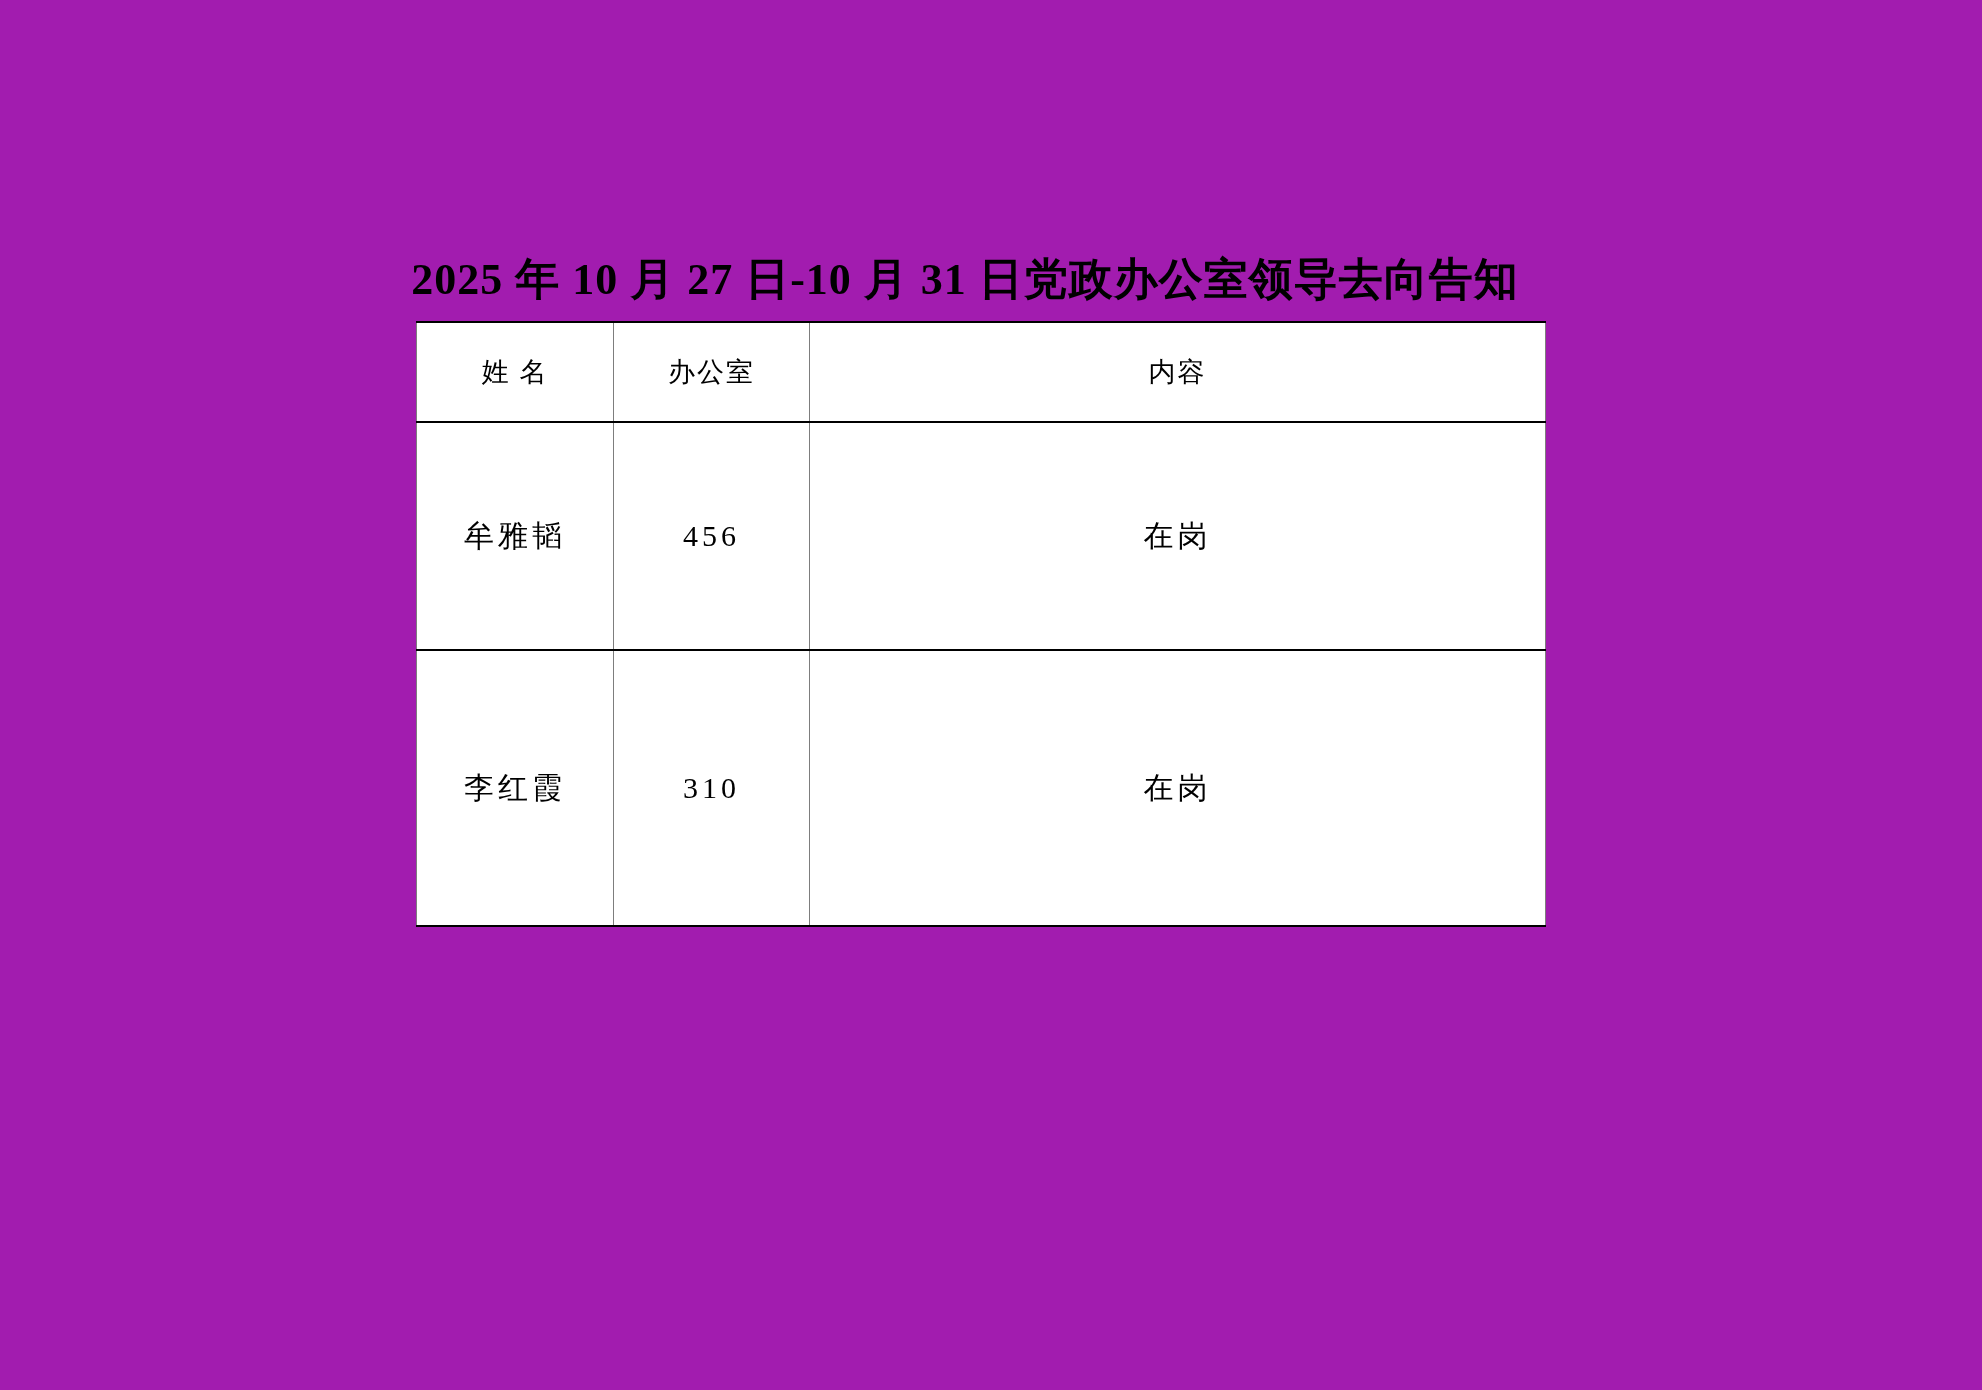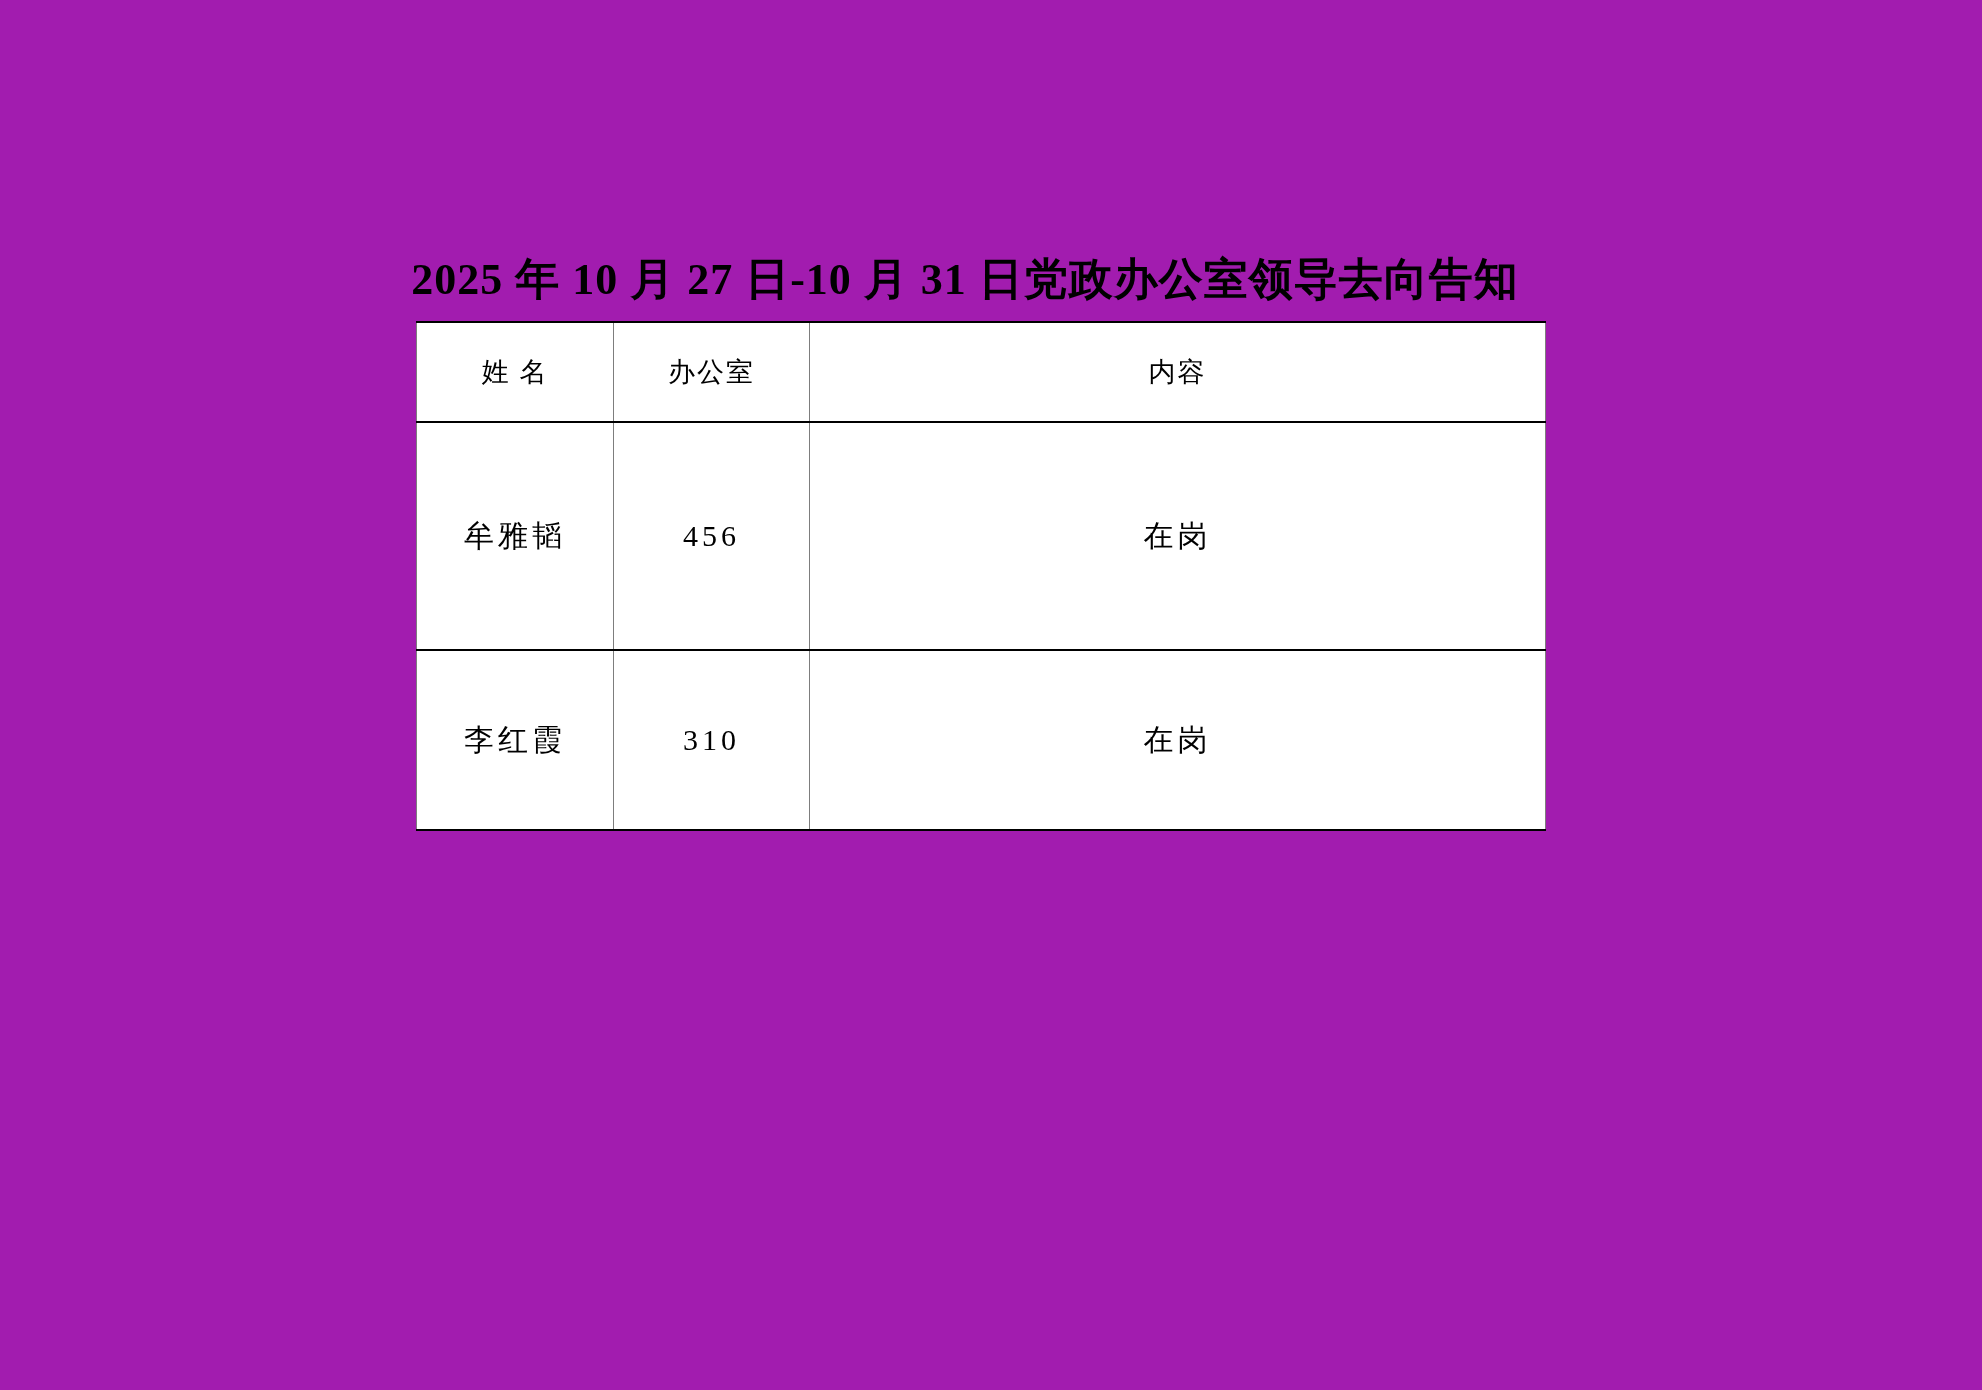--- a/index.html
+++ b/index.html
@@ -52,21 +52,21 @@
     padding: 0;
     font-weight: normal;
     background: #ffffff;
   }
   table.schedule thead tr { height: 100px; }
   table.schedule thead th {
     font-size: 27px;
     letter-spacing: 2px;
   }
   table.schedule tbody tr.row-1 { height: 228px; }
-  table.schedule tbody tr.row-2 { height: 180px; }
+  table.schedule tbody tr.row-2 { height: 276px; }
   table.schedule tbody tr.row-3 { height: 236px; }
   table.schedule tbody td {
     font-size: 30px;
     letter-spacing: 4px;
   }
   col.col-name   { width: 197px; }
   col.col-office { width: 196px; }
   col.col-content{ width: 736px; }
 </style>
 </head>

